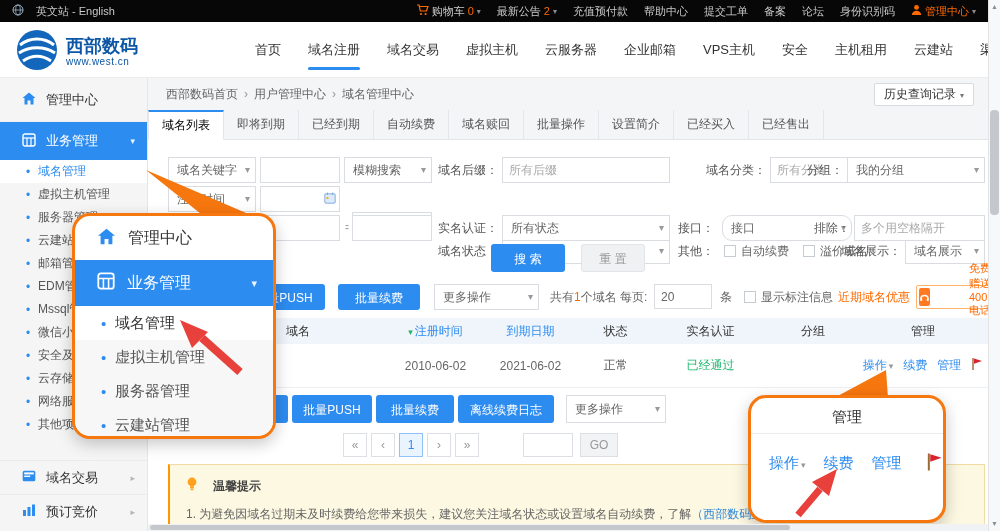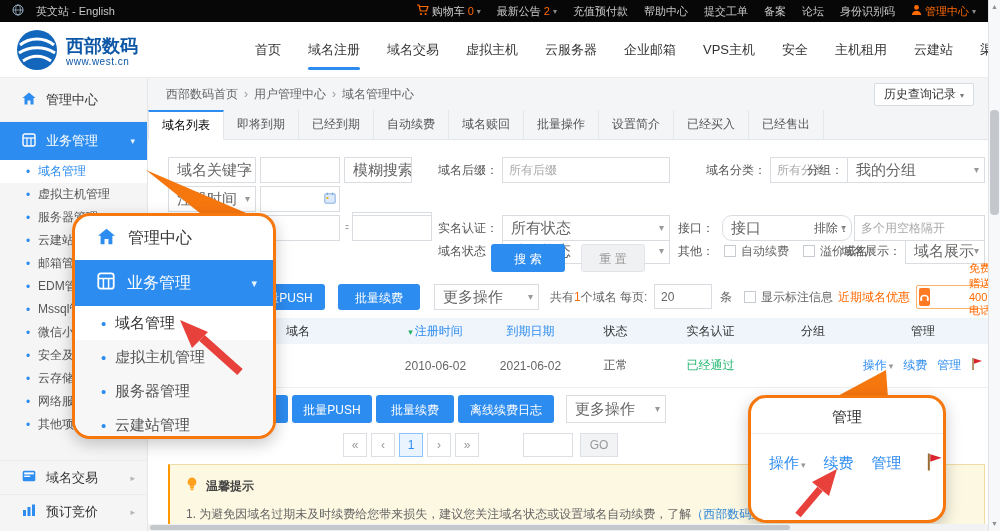--- a/index.html
+++ b/index.html
@@ -43,21 +43,21 @@
   #breadcrumb .bc-sep{color:#999;}
   #history-btn{position:absolute;right:14px;top:5px;height:23px;line-height:21px;padding:0 9px;background:#fff;border:1px solid #d8dcE0;border-radius:2px;color:#333;font-size:12px;cursor:pointer;}
   #history-btn .tb-caret{color:#777;margin-left:4px;}
 
   #tabs{position:absolute;left:0;top:32px;width:100%;height:30px;background:#f3f5f7;border-bottom:1px solid #e2e6ea;display:flex;padding-left:0;}
   .tab{padding:0 13px;line-height:29px;font-size:12px;color:#555;cursor:pointer;border-right:1px solid #e4e7eb;white-space:nowrap;}
   .tab.active{background:#fff;border:1px solid #e2e6ea;border-bottom:1px solid #fff;border-top:2px solid #2d8cf0;line-height:26px;color:#000000;margin-bottom:-1px;border-right:1px solid #e2e6ea;}
 
   
   .frow{position:absolute;left:0;width:100%;height:26px;}
-  .sel{position:relative;height:26px;line-height:24px;border:1px solid #d9dde2;background:#fff;color:#666;padding:0 16px 0 8px;font-size:15px;cursor:pointer;white-space:nowrap;overflow:hidden;}
+  .sel{position:relative;height:26px;line-height:24px;border:1px solid #d9dde2;background:#fff;color:#666;padding:0 16px 0 8px;font-size:12px;cursor:pointer;white-space:nowrap;overflow:hidden;}
   .sel::after{content:"▾";position:absolute;right:5px;top:0;color:#999;font-size:10px;}
   .inp{height:26px;border:1px solid #d9dde2;background:#fff;color:#333;padding:0 6px;font-size:12px;width:100%;outline:none;}
   .inp::placeholder{color:#a9a9a9;}
   .flabel{position:absolute;line-height:26px;color:#555;text-align:right;font-size:12px;}
   .abs{position:absolute;}
   .dash{line-height:26px;color:#999;}
   .date-wrap{position:relative;}
   .date-wrap svg{position:absolute;right:4px;top:6px;}
   .chk{display:flex;align-items:center;gap:5px;line-height:26px;color:#666;cursor:pointer;}
   .chk .box{width:12px;height:12px;border:1px solid #c6cbd2;background:#fff;}
@@ -87,21 +87,21 @@
   .op-caret{font-size:9px;color:#999;margin-left:2px;}
 
   
   .pg-btn{position:absolute;width:24px;height:24px;line-height:22px;text-align:center;border:1px solid #dcdfe3;background:#fff;color:#999;cursor:pointer;font-size:12px;}
   .pg-btn.cur{border-color:#8fc3f7;background:#eaf4fe;color:#2d8cf0;}
   #pg-input{position:absolute;width:50px;height:24px;border:1px solid #dcdfe3;outline:none;padding:0 4px;font-size:12px;}
   #pg-go{position:absolute;width:38px;height:24px;line-height:22px;text-align:center;background:#f2f3f5;border:1px solid #dcdfe3;color:#999;cursor:pointer;}
 
   
   #notice{position:absolute;left:20px;top:386px;width:817px;height:120px;background:#fdf8e2;border:1px solid #f0dca2;border-left:2px solid #ff9800;padding:12px 16px;}
-  #notice .nt-title{display:flex;align-items:center;gap:8px;font-weight:bold;color:#444;font-size:12px;}
+  #notice .nt-title{display:flex;align-items:center;gap:15px;font-weight:bold;color:#444;font-size:12px;}
   #notice .nt-line{margin-top:11px;color:#666;font-size:12px;white-space:nowrap;}
   .nt-link{color:#2f86d8;cursor:pointer;}
 
   
   .callout{position:absolute;background:#fff;border:3px solid #f7770f;border-radius:18px;overflow:hidden;box-shadow:0 5px 16px rgba(0,0,0,.22);z-index:50;}
   #popup-menu{left:72px;top:213px;width:204px;height:226px;}
   .pm-top{height:44px;display:flex;align-items:center;gap:12px;padding-left:22px;font-size:16px;color:#333;}
   .pm-group{height:46px;display:flex;align-items:center;gap:12px;padding-left:22px;font-size:16px;color:#fff;background:#2d8cf0;position:relative;}
   .pm-group .grp-caret{position:absolute;right:16px;font-size:11px;color:#eaf4ff;}
   .pm-sub{height:34px;display:flex;align-items:center;padding-left:40px;font-size:15px;color:#555;background:#f7f7f7;position:relative;}
@@ -340,21 +340,21 @@
 
         <div class="tab">已经买入</div>
 
         <div class="tab">已经售出</div>
 
     </div>
 
     <div class="frow" style="top:79px;">
       <div class="sel abs" style="left:20px;width:88px;">域名关键字</div>
       <input class="inp abs" style="left: 112px; width: 80px;" value="">
-      <div class="sel abs" style="left:196px;width:68px;">模糊搜索</div>
+      <div class="sel abs" style="left:196px;width:88px;">模糊搜索</div>
       <div class="flabel" style="left:286px;width:64px;">域名后缀：</div>
       <input class="inp abs" style="left: 354px; width: 168px;" placeholder="所有后缀">
       <div class="flabel" style="left:556px;width:62px;">域名分类：</div>
       <input class="inp abs" style="left: 622px; width: 130px;" placeholder="所有分类">
 
       <div class="flabel" style="left:632px;width:63px;">分组：</div>
       <div class="sel abs" style="left:699px;width:138px;">我的分组</div>
     </div>
 
     <div class="frow" style="top:108px;">

